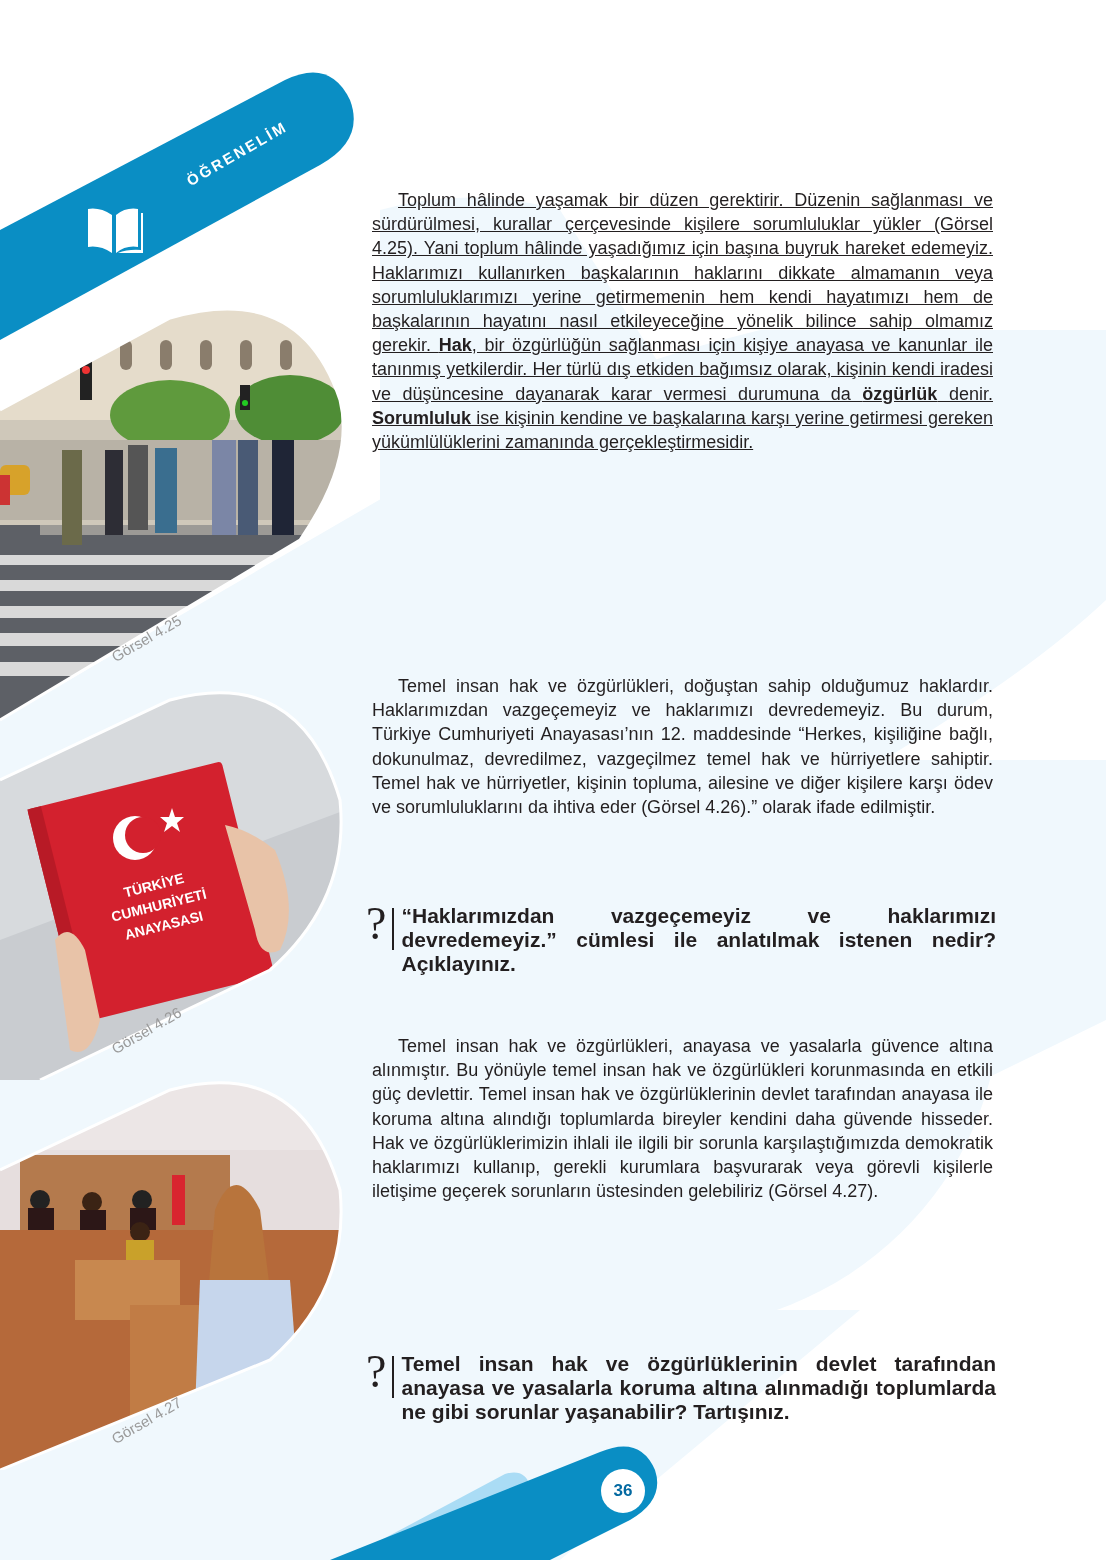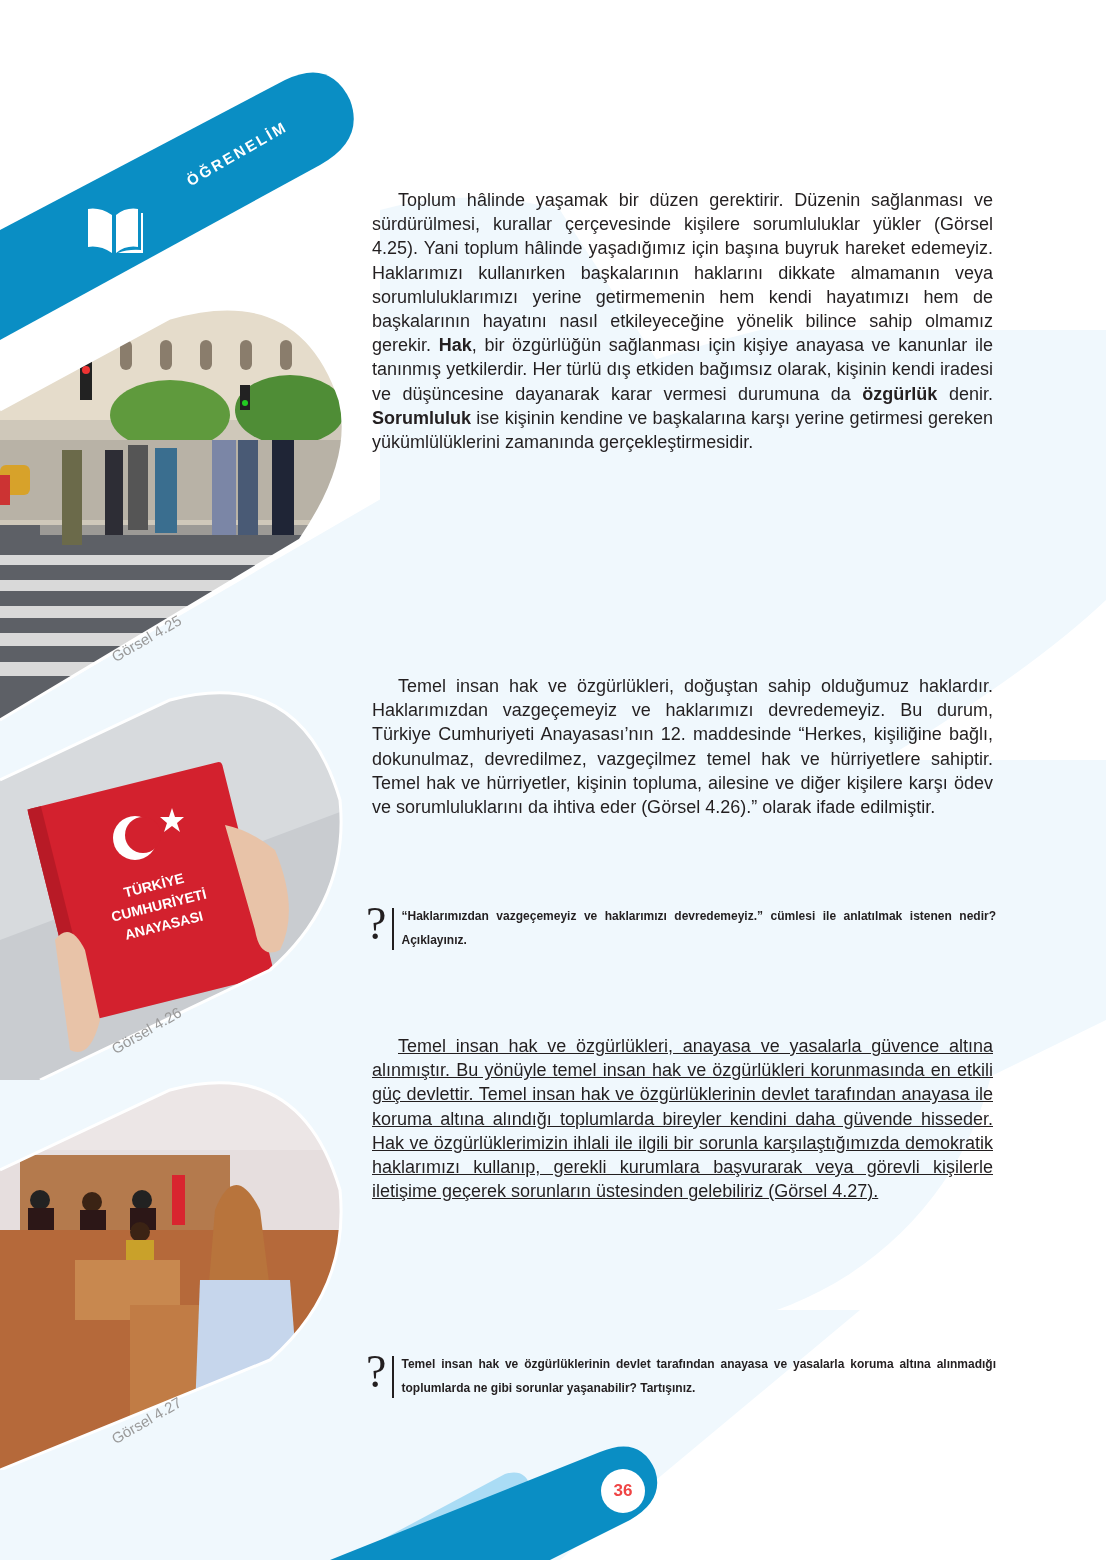--- a/index.html
+++ b/index.html
@@ -7,23 +7,23 @@
   .bg-layer{position:absolute;left:0;top:0;width:1106px;height:1560px;z-index:0;}
   .deco{position:absolute;z-index:1;}
   .photo{position:absolute;z-index:2;overflow:hidden;}
   .caption{position:absolute;z-index:3;color:#9a9a9a;font-size:15px;transform:rotate(-30deg);transform-origin:left bottom;white-space:nowrap;}
   .text-block{position:absolute;z-index:4;left:372px;width:621px;font-size:18px;line-height:24.2px;text-align:justify;}
   .text-block p{margin:0;text-indent:26px;}
   .text-block b{font-weight:bold;}
   .question{position:absolute;z-index:4;left:366px;width:630px;display:flex;align-items:flex-start;}
   .q-mark{font-family:"Liberation Serif",serif;font-size:46px;line-height:40px;width:24px;color:#231f20;}
   .q-bar{width:1.5px;background:#231f20;margin:4px 8px 0 2px;height:42px;}
-  .q-text{font-weight:bold;font-size:12px;line-height:24.2px;text-align:justify;flex:1;}
+  .q-text{font-weight:bold;font-size:21px;line-height:24.2px;text-align:justify;flex:1;}
   .band-label{position:absolute;z-index:3;color:#fff;font-weight:bold;font-size:15px;letter-spacing:2.5px;transform:rotate(-30deg);transform-origin:left bottom;white-space:nowrap;}
-  .page-num{position:absolute;z-index:5;left:601px;top:1469px;width:44px;height:44px;border-radius:50%;background:#fff;display:flex;align-items:center;justify-content:center;font-weight:bold;font-size:17px;color:#ef4444;}
+  .page-num{position:absolute;z-index:5;left:601px;top:1469px;width:44px;height:44px;border-radius:50%;background:#fff;display:flex;align-items:center;justify-content:center;font-weight:bold;font-size:17px;color:#0369a1;}
 </style>
 </head>
 <body>
 
 <svg class="bg-layer" viewBox="0 0 1106 1560" xmlns="http://www.w3.org/2000/svg">
 
   <path d="M0 720 L560 395 Q640 360 760 330 L1106 330 L1106 600 Q1000 700 760 830 L0 1270 Z" fill="#f0f8fd"></path>
   <path d="M380 210 Q470 185 560 210 L760 520 L380 540 Z" fill="#f0f8fd"></path>
   <ellipse cx="660" cy="1000" rx="340" ry="330" fill="#f0f8fd"></ellipse>
   <path d="M0 1130 L700 760 L1106 760 L1106 1020 L0 1560 Z" fill="#f0f8fd"></path>
@@ -147,37 +147,37 @@
         <rect x="126" y="160" width="28" height="20" fill="#c9a12a"></rect>
       <path d="M172 95 L185 95 L185 145 L172 145 Z" fill="#d9252f"></path>
       <path d="M215 130 Q235 80 260 130 L275 250 Q240 300 205 250 Z" fill="#b8743c"></path>
       <path d="M200 200 L290 200 L300 330 L195 330 Z" fill="#c6d6ec"></path>
     </g>
     <path d="M0 90 L170 10 Q300 -25 340 110 Q350 210 270 280 L0 390" fill="none" stroke="#fff" stroke-width="3"></path>
   </svg>
 </div>
 <div class="caption" style="left:117px;top:1430px;">Görsel 4.27</div>
 
-<div class="text-block" style="top:188px;">
+<div class="text-block" style="top:188px;text-decoration:underline;">
   <p>
     <span>Toplum hâlinde yaşamak bir düzen gerektirir. Düzenin sağlanması ve sürdürülmesi, kurallar çerçevesinde kişilere sorumluluklar yükler (Görsel 4.25). Yani toplum hâlinde yaşadığımız için başına buyruk hareket edemeyiz. Haklarımızı kullanırken başkalarının haklarını dikkate almamanın veya sorumluluklarımızı yerine getirmemenin hem kendi hayatımızı hem de başkalarının hayatını nasıl etkileyeceğine yönelik bilince sahip olmamız gerekir. </span><b>Hak</b><span>, bir özgürlüğün sağlanması için kişiye anayasa ve kanunlar ile tanınmış yetkilerdir. Her türlü dış etkiden bağımsız olarak, kişinin kendi iradesi ve düşüncesine dayanarak karar vermesi durumuna da </span><b>özgürlük</b><span> denir. </span><b>Sorumluluk</b><span> ise kişinin kendine ve başkalarına karşı yerine getirmesi gereken yükümlülüklerini zamanında gerçekleştirmesidir.</span>
   </p>
 </div>
 
 <div class="text-block" style="top:628px;margin-top:46px;">
   <p>Temel insan hak ve özgürlükleri, doğuştan sahip olduğumuz haklardır. Haklarımızdan vazgeçemeyiz ve haklarımızı devredemeyiz. Bu durum, Türkiye Cumhuriyeti Anayasası’nın 12. maddesinde “Herkes, kişiliğine bağlı, dokunulmaz, devredilmez, vazgeçilmez temel hak ve hürriyetlere sahiptir. Temel hak ve hürriyetler, kişinin topluma, ailesine ve diğer kişilere karşı ödev ve sorumluluklarını da ihtiva eder (Görsel 4.26).” olarak ifade edilmiştir.</p>
 </div>
 
 <div class="question" style="top:904px;">
   <span class="q-mark">?</span>
   <span class="q-bar"></span>
   <span class="q-text">“Haklarımızdan vazgeçemeyiz ve haklarımızı devredemeyiz.” cümlesi ile anlatılmak istenen nedir? Açıklayınız.</span>
 </div>
 
-<div class="text-block" style="top:1034px;text-decoration:underline;">
+<div class="text-block" style="top:1034px;">
   <p>Temel insan hak ve özgürlükleri, anayasa ve yasalarla güvence altına alınmıştır. Bu yönüyle temel insan hak ve özgürlükleri korunmasında en etkili güç devlettir. Temel insan hak ve özgürlüklerinin devlet tarafından anayasa ile koruma altına alındığı toplumlarda bireyler kendini daha güvende hisseder. Hak ve özgürlüklerimizin ihlali ile ilgili bir sorunla karşılaştığımızda demokratik haklarımızı kullanıp, gerekli kurumlara başvurarak veya görevli kişilerle iletişime geçerek sorunların üstesinden gelebiliriz (Görsel 4.27).</p>
 </div>
 
 <div class="question" style="top:1352px;">
   <span class="q-mark">?</span>
   <span class="q-bar"></span>
   <span class="q-text">Temel insan hak ve özgürlüklerinin devlet tarafından anayasa ve yasalarla koruma altına alınmadığı toplumlarda ne gibi sorunlar yaşanabilir? Tartışınız.</span>
 </div>
 
 <svg class="deco" style="left:280px;top:1440px;" width="400" height="120" viewBox="0 0 400 120" xmlns="http://www.w3.org/2000/svg">

